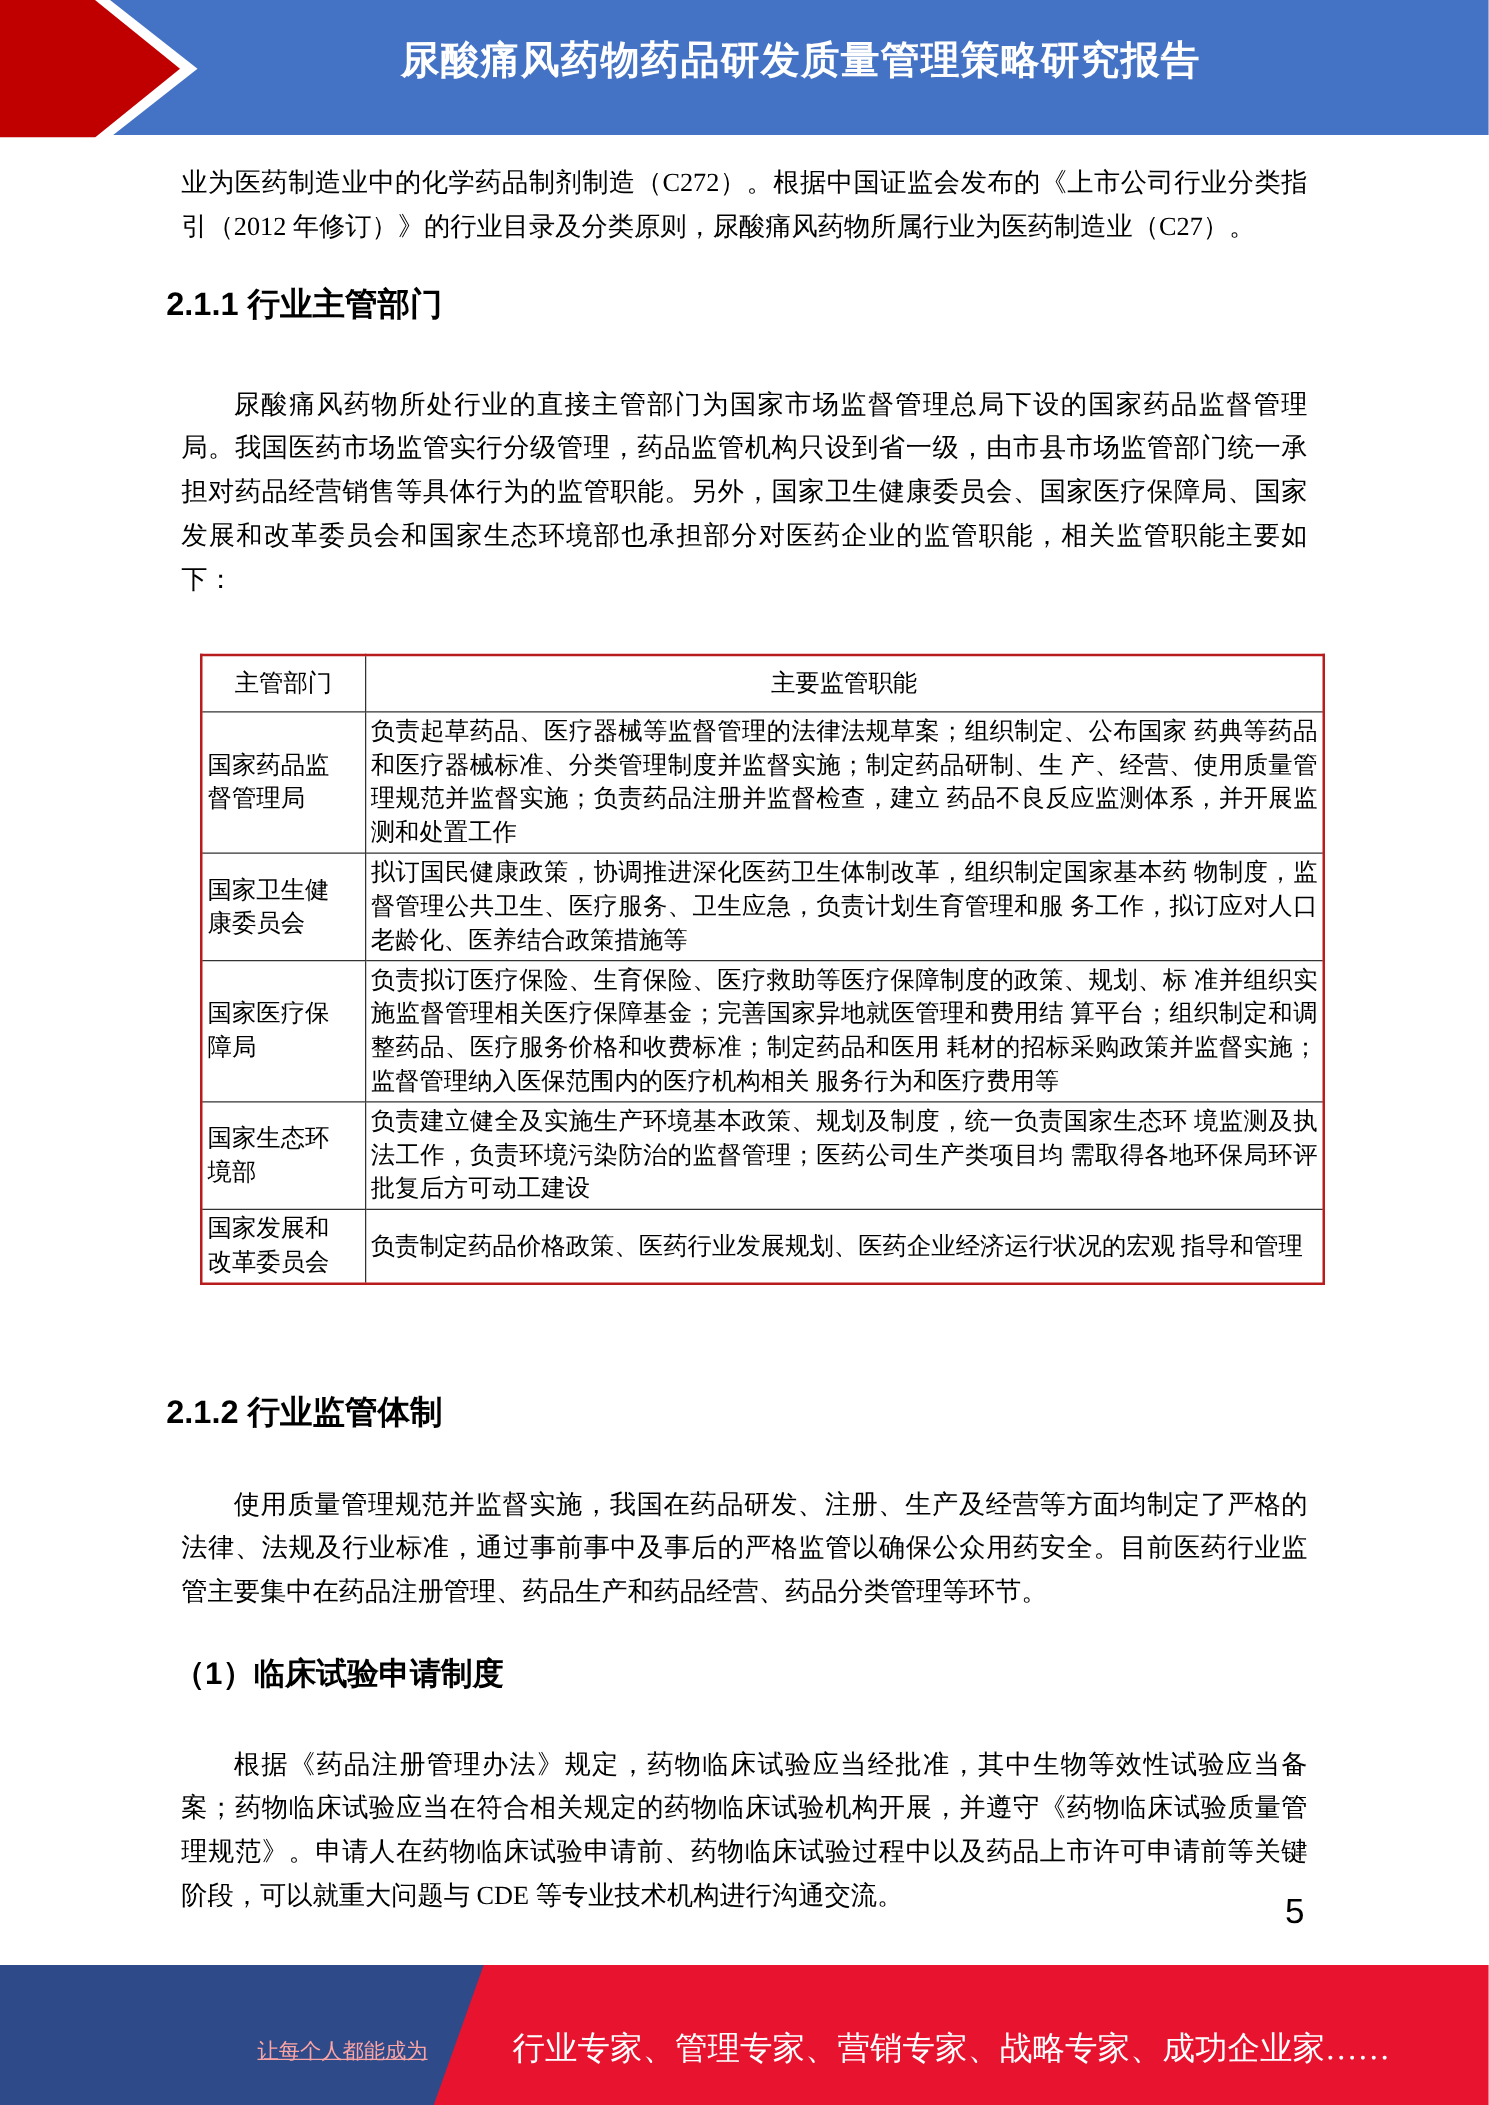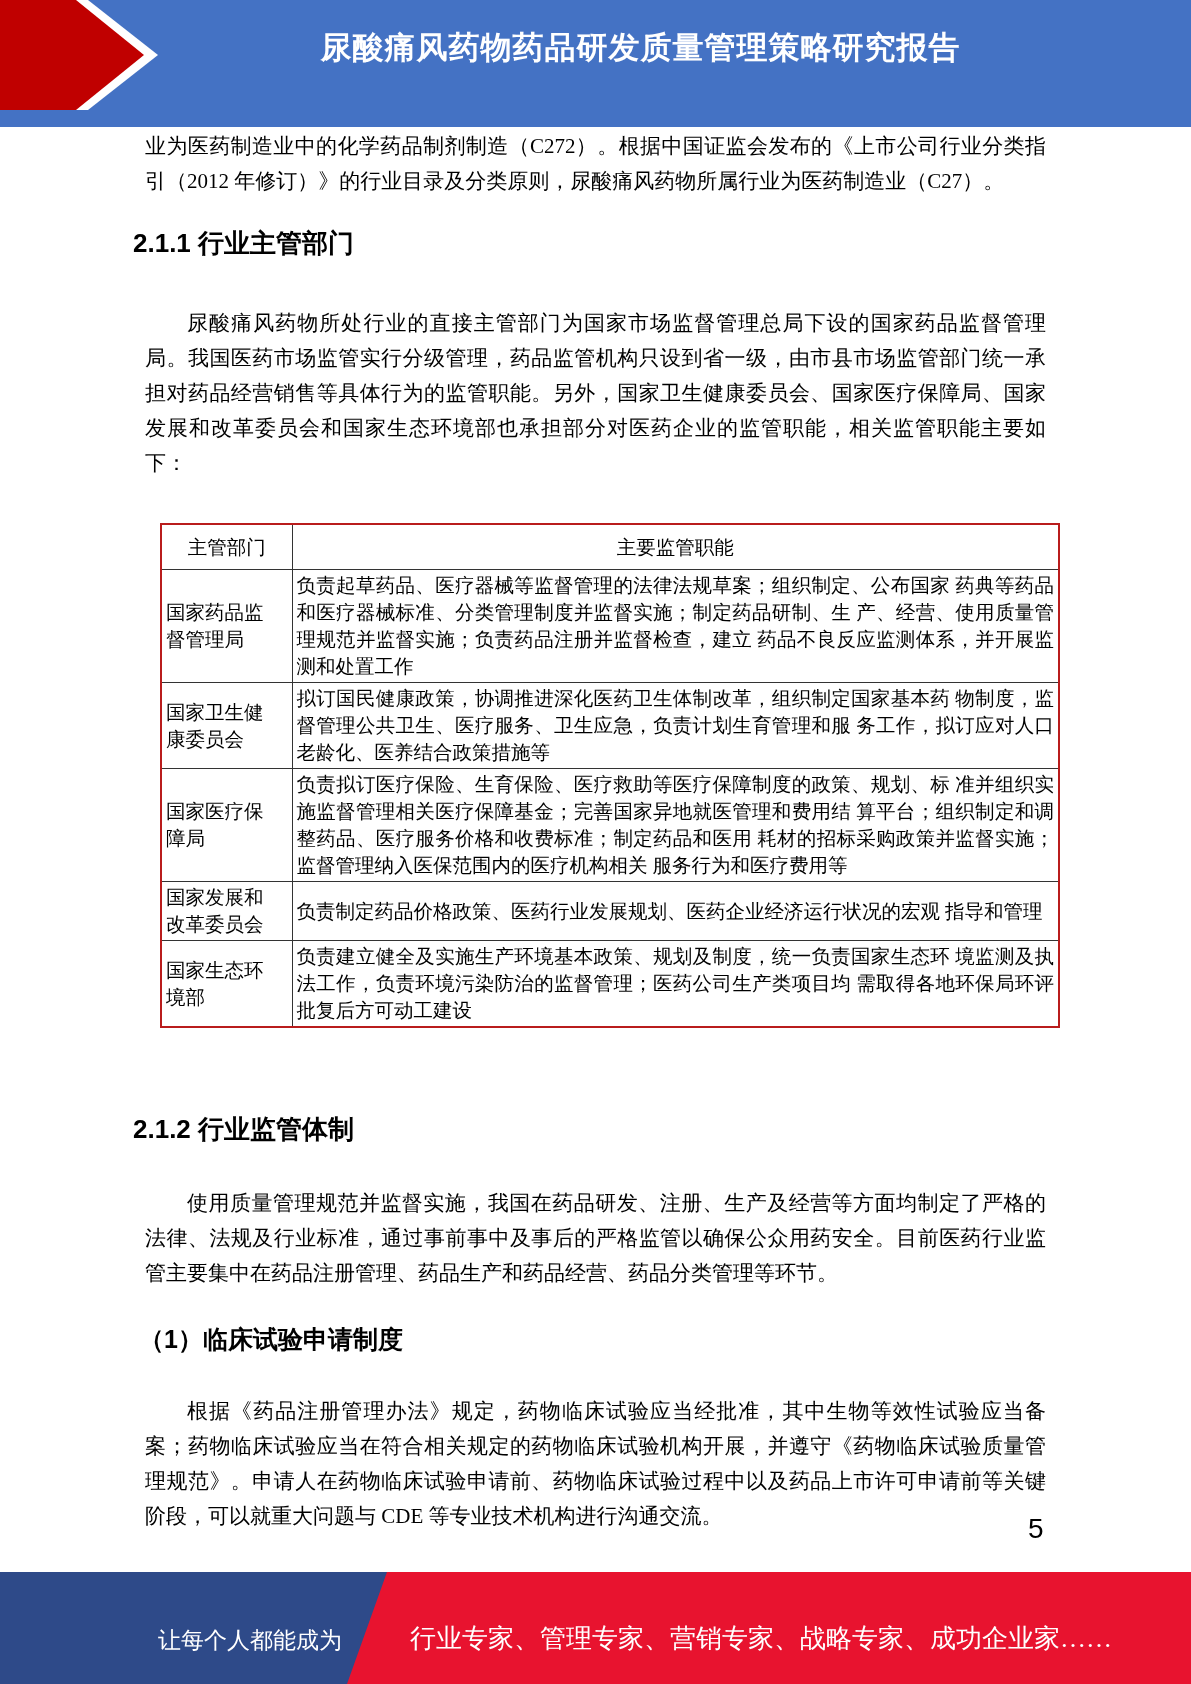--- a/index.html
+++ b/index.html
@@ -8,21 +8,21 @@
     background: #ffffff;
     position: relative;
     overflow: hidden;
     font-family: "Liberation Serif", "DejaVu Serif", serif;
     color: #000;
   }
 
   
   .header-band {
     position: absolute; top: 0; left: 0;
-    width: 1191px; height: 127px;
+    width: 1191px; height: 108px;
     background: #4472C4;
   }
   .header-arrow {
     position: absolute; top: 0; left: 0;
     width: 160px; height: 110px;
   }
   .header-title {
     position: absolute; top: 0; left: 170px; right: 80px; height: 110px;
     display: flex; align-items: center; justify-content: center;
     font-family: "Liberation Sans", "DejaVu Sans", sans-serif;
@@ -89,22 +89,22 @@
   }
   .footer-blue {
     position: absolute; top: 0; left: 0;
     width: 390px; height: 112px;
     background: #2E4A89;
     clip-path: polygon(0 0, 387px 0, 347px 100%, 0 100%);
     display: flex; align-items: center; justify-content: flex-end;
     box-sizing: border-box; padding-right: 48px;
   }
   .footer-left-text {
-    color: #ffffff; font-size: 23px; white-space: nowrap;
-    position: relative; top: 12px;
+    color: #fca5a5; font-size: 17px; white-space: nowrap;
+    position: relative; top: 12px; text-decoration: underline;
   }
   .footer-right-text {
     position: absolute; top: 0; left: 410px; height: 112px;
     display: flex; align-items: center;
     color: #ffffff; font-size: 26px; white-space: nowrap;
   }
   .footer-right-text span { position: relative; top: 10px; }
 </style>
 </head>
 <body>
@@ -143,26 +143,26 @@
       </tr>
       <tr>
         <td class="dept">国家卫生健 康委员会</td>
         <td class="duty">拟订国民健康政策，协调推进深化医药卫生体制改革，组织制定国家基本药 物制度，监督管理公共卫生、医疗服务、卫生应急，负责计划生育管理和服 务工作，拟订应对人口老龄化、医养结合政策措施等</td>
       </tr>
       <tr>
         <td class="dept">国家医疗保 障局</td>
         <td class="duty">负责拟订医疗保险、生育保险、医疗救助等医疗保障制度的政策、规划、标 准并组织实施监督管理相关医疗保障基金；完善国家异地就医管理和费用结 算平台；组织制定和调整药品、医疗服务价格和收费标准；制定药品和医用 耗材的招标采购政策并监督实施；监督管理纳入医保范围内的医疗机构相关 服务行为和医疗费用等</td>
       </tr>
       <tr>
+        <td class="dept">国家生态环 境部</td>
+        <td class="duty">负责建立健全及实施生产环境基本政策、规划及制度，统一负责国家生态环 境监测及执法工作，负责环境污染防治的监督管理；医药公司生产类项目均 需取得各地环保局环评批复后方可动工建设</td>
+      </tr>
+      <tr>
         <td class="dept">国家发展和 改革委员会</td>
         <td class="duty">负责制定药品价格政策、医药行业发展规划、医药企业经济运行状况的宏观 指导和管理</td>
-      </tr>
-      <tr>
-        <td class="dept">国家生态环 境部</td>
-        <td class="duty">负责建立健全及实施生产环境基本政策、规划及制度，统一负责国家生态环 境监测及执法工作，负责环境污染防治的监督管理；医药公司生产类项目均 需取得各地环保局环评批复后方可动工建设</td>
       </tr>
     </tbody>
   </table>
 
   <h2 class="h-section h-212">2.1.2 行业监管体制</h2>
 
   <p class="para indent">使用质量管理规范并监督实施，我国在药品研发、注册、生产及经营等方面均制定了严格的法律、法规及行业标准，通过事前事中及事后的严格监管以确保公众用药安全。目前医药行业监管主要集中在药品注册管理、药品生产和药品经营、药品分类管理等环节。</p>
 
   <h3 class="h-sub">（1）临床试验申请制度</h3>
 

